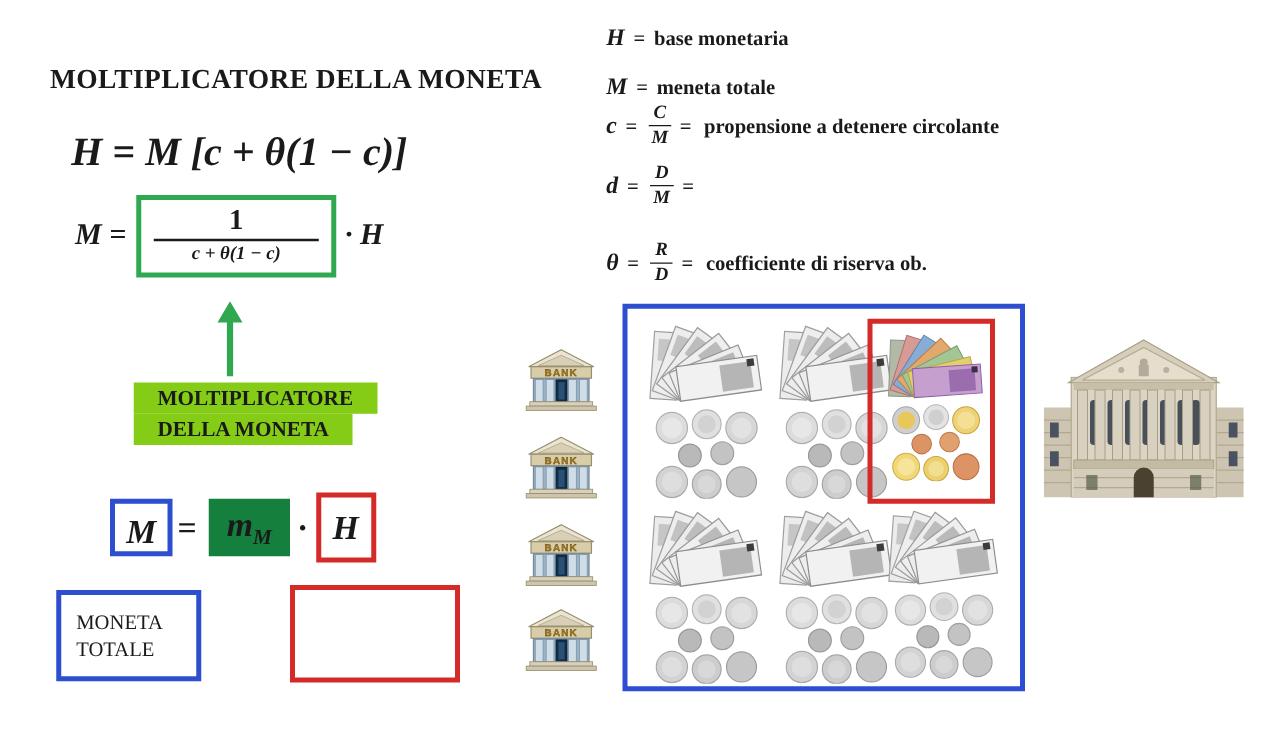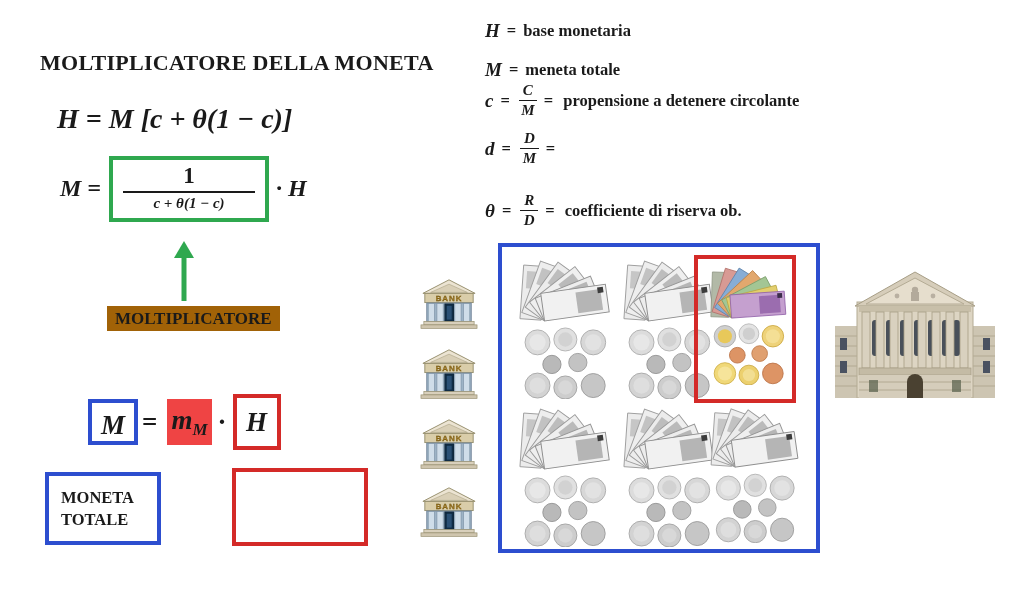--- a/index.html
+++ b/index.html
@@ -5,47 +5,47 @@
   html,body{margin:0;padding:0;background:#fff;}
   .slide{position:relative;width:1024px;height:603px;background:#ffffff;
          font-family:"Liberation Serif",serif;color:#1a1a1a;overflow:hidden;}
   .abs{position:absolute;}
 
   
   .title{left:40px;top:26px;font-size:22px;font-weight:bold;letter-spacing:.3px;margin-top:24px;}
 
   
   .mi{font-style:italic;font-weight:bold;}
-  .f1{left:57px;top:103px;font-size:28px;}
+  .f1{left:57px;top:103px;font-size:32px;}
 
   .m-eq{left:60px;top:156px;display:flex;align-items:center;}
   .m-lhs{font-size:24px;margin-right:8px;}
   .frac-box{border:4px solid #2fa84f;background:#fff;padding:4px 10px 6px;
             display:flex;flex-direction:column;align-items:center;min-width:130px;}
   .frac-num{font-size:23px;font-weight:bold;padding:0 4px 3px;line-height:1.05;}
   .frac-line{width:132px;border-top:2.5px solid #1a1a1a;margin:0 0 2px;}
   .frac-den{font-size:15px;line-height:1.1;}
   .m-rhs{font-size:24px;margin-left:7px;}
 
   .up-arrow{left:171px;top:241px;}
 
   .mult-label{left:107px;top:306px;font-size:17px;font-weight:bold;line-height:25px;}
-  .mult-label span{display:table;background:#a16207;padding:0 8px;}
+  .mult-label span{display:table;background:#84cc16;padding:0 19px;}
 
   .mm-eq{left:88px;top:394px;display:flex;align-items:center;font-size:27px;}
   .mm-mbox{border:4px solid #2d4ecf;width:42px;height:36px;display:flex;
            align-items:flex-end;justify-content:center;padding-bottom:2px;line-height:1;}
   .mm-eqsign{font-weight:bold;margin:0 10px 0 4px;}
-  .mm-hl{background:#ef4444;padding:8px 4px 6px;line-height:1;}
+  .mm-hl{background:#15803d;padding:8px 14px 6px;line-height:1;}
   .mm-hl sub{font-size:17px;}
   .mm-dot{font-weight:bold;margin:0 6px;}
   .mm-hbox{border:4px solid #d42a28;width:40px;height:48px;display:flex;
            align-items:center;justify-content:center;line-height:1;}
 
-  .label-box{font-size:16.5px;font-weight:bold;line-height:22px;display:flex;
+  .label-box{font-size:16.5px;font-weight:normal;line-height:22px;display:flex;
              flex-direction:column;justify-content:center;padding-left:12px;}
   .box-blue{left:45px;top:472px;width:96px;height:65px;border:4px solid #2d4ecf;}
   .box-red{left:232px;top:468px;width:116px;height:70px;border:4px solid #d42a28;}
 
   
   .def-line{position:absolute;display:flex;align-items:center;font-size:16.5px;font-weight:bold;}
   .def-sym{font-size:19px;}
   .def-eq{margin:0 7px;font-weight:bold;}
   .def-eq2{margin:0 10px 0 5px;font-weight:bold;}
   .def-text{white-space:nowrap;}
@@ -189,20 +189,21 @@
     <span class="m-rhs mi">· H</span>
   </div>
 
   <svg class="abs up-arrow" width="26" height="62">
     <line x1="13" y1="60" x2="13" y2="15" stroke="#2fa84f" stroke-width="5"></line>
     <polygon points="13,0 23,17 3,17" fill="#2fa84f"></polygon>
   </svg>
 
   <div class="abs mult-label">
     <span>MOLTIPLICATORE</span>
+    <span>DELLA MONETA</span>
   </div>
 
   <div class="abs mm-eq">
     <span class="mm-mbox">
         <span class="mi">M</span>
       </span>
     <span class="mm-eqsign">=</span>
     <span class="mm-hl"><span class="mi">m</span><sub class="mi">M</sub></span>
     <span class="mm-dot">·</span>
     <span class="mm-hbox">

